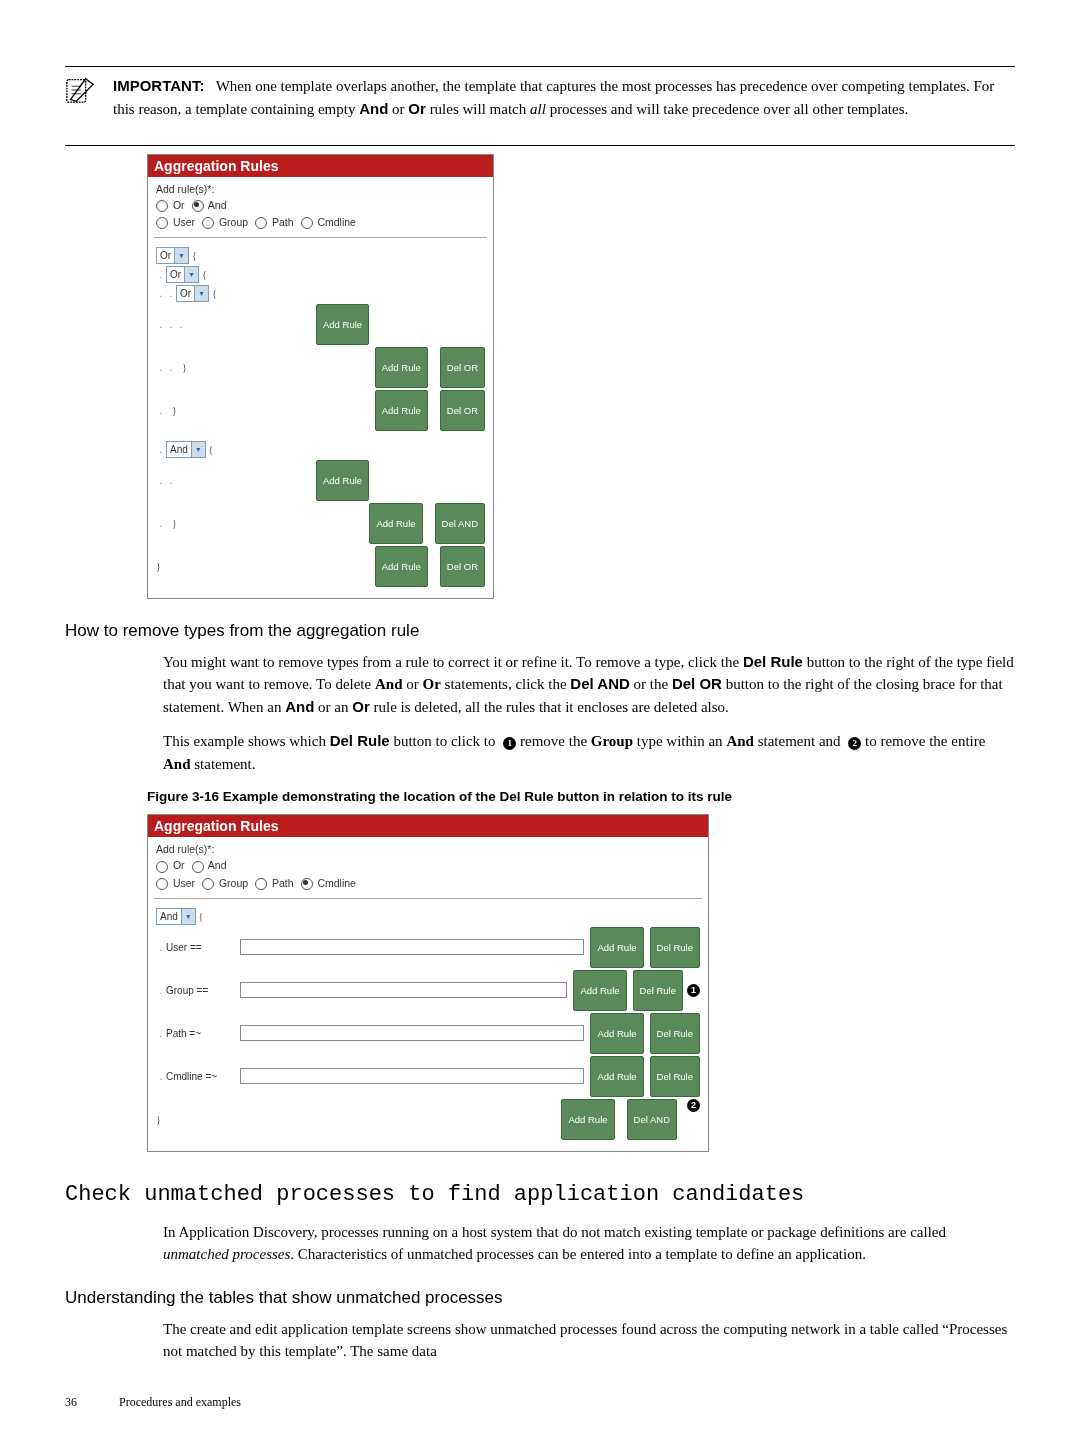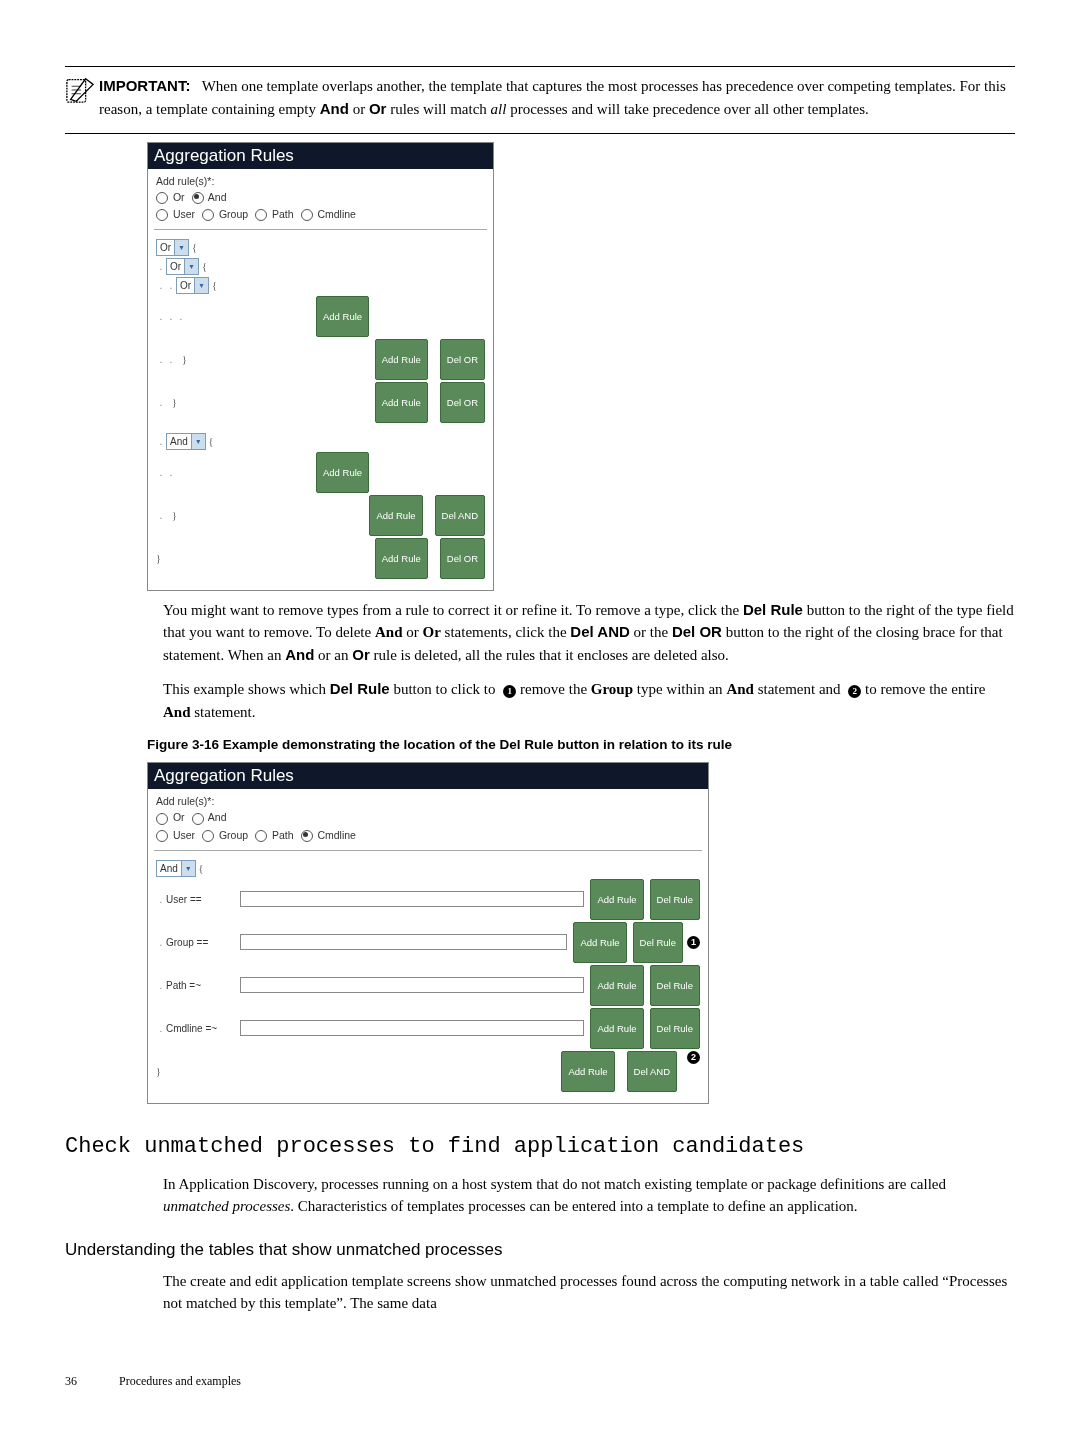--- a/index.html
+++ b/index.html
@@ -1,49 +1,49 @@
 <!DOCTYPE html>
 <html><head>
 <meta charset="utf-8">
 <style>
 body{margin:0;font-family:Georgia,'Times New Roman',serif;font-size:15px;color:#000;background:#fff;width:1080px}
 .page{padding:60px 65px 40px 65px}
 .hr{border-top:1.5px solid #000;margin:6px 0 8px 0}
-.important-row{display:flex;align-items:flex-start;gap:4px;margin-bottom:12px}
+.important-row{display:flex;align-items:flex-start;gap:18px;margin-bottom:24px}
 .imp-icon{width:30px;flex:0 0 30px}
 .imp-icon svg{width:30px;height:30px}
 .imp-text{font-size:15px;line-height:1.45}
 .imp-label{font-family:Arial,Helvetica,sans-serif;font-weight:700}
 .figcap{font-family:Arial,Helvetica,sans-serif;font-weight:700;font-size:13.5px;margin:14px 0 10px 0}
 .h2{font-family:Arial,Helvetica,sans-serif;font-weight:400;font-size:17px;margin:22px 0 10px 0}
 .h1{font-family:Liberation Mono, monospace;font-weight:400;font-size:22px;margin:30px 0 14px 0}
 .body-indent{margin-left:82px}
 .body-text{font-size:15px;line-height:1.5;margin:0 0 12px 16px}
 .bold{font-weight:700}
 .ital{font-style:italic}
 .panel{border:1px solid #888;width:345px;font-family:Verdana,Arial,sans-serif;font-size:10.5px;color:#333;margin-bottom:8px}
 .panel2{border:1px solid #888;width:560px;font-family:Verdana,Arial,sans-serif;font-size:10.5px;color:#333;margin-bottom:8px}
-.panel-hd{background:#0f172a;color:#fff;font-weight:400;padding:3px 6px;font-size:17px}
+.panel-hd{background:#b91c1c;color:#fff;font-weight:700;padding:3px 6px;font-size:14px}
 .panel-body{padding:6px 8px 10px 8px}
 .addr-lbl{margin-bottom:2px}
 .radiorow{padding:2px 0}
 .radio{display:inline-block;width:10px;height:10px;border:1.2px solid #555;border-radius:50%;vertical-align:middle;position:relative;margin-right:2px}
 .radio.sel:after{content:"";position:absolute;left:1.5px;top:1.5px;width:5px;height:5px;border-radius:50%;background:#333}
 .rline{border-top:1px solid #aaa;margin:6px -2px 8px -2px}
 .tree-row{display:flex;align-items:center;padding:1px 0;font-size:10px}
 .dot{color:#888;width:10px;display:inline-block;text-align:center}
 .sel-box{background:#fff;border:1px solid #7e9db9;display:inline-flex;align-items:center;padding:0 0 0 3px;font-size:10px;height:15px}
 .sel-arrow{background:#cde;width:13px;height:15px;display:inline-flex;align-items:center;justify-content:center;margin-left:3px;color:#369;font-size:8px;border-left:1px solid #7e9db9}
 .inp{background:#fff;border:1px solid #888;height:14px;flex:1;margin:0 6px 0 4px}
 .btn{display:inline-block;background:#5a8a5a;color:#fff;font-size:9.5px;padding:14px 6px;border-radius:2px;border:1px solid #3a6a3a;font-family:Verdana,Arial,sans-serif;white-space:nowrap}
 .btn+.btn{margin-left:6px}
 .trow-right{margin-left:auto;display:flex;gap:6px}
 .brace{font-family:Verdana;color:#555}
 .num-badge{display:inline-block;width:13px;height:13px;border-radius:50%;background:#000;color:#fff;font-size:9px;font-weight:700;text-align:center;line-height:13px;margin-left:4px;vertical-align:middle}
-.footer{font-family:Georgia,serif;font-size:12px;margin-top:59px}
+.footer{font-family:Georgia,serif;font-size:12px;margin-top:32px}
 .footer .pn{display:inline-block;width:54px}
 </style>
 </head>
 <body>
 
 <div class="page">
 <div class="hr"></div>
 <div class="important-row">
   <div class="imp-icon">
     <svg viewBox="0 0 32 32">
@@ -137,20 +137,21 @@
             <span class="brace">}</span>
             <span class="trow-right">
               <span class="btn">Add Rule</span>
               <span class="btn">Del OR</span>
             </span>
           </div>
     </div>
   </div>
 </div>
 
+<div class="h2">How to remove types from the aggregation rule</div>
 <div class="body-indent">
   <p class="body-text">
     <span>You might want to remove types from a rule to correct it or refine it. To remove a type, click the </span><span class="imp-label">Del Rule</span><span> button to the right of the type field that you want to remove. To delete </span><span class="bold">And</span><span> or </span><span class="bold">Or</span><span> statements, click the </span><span class="imp-label">Del AND</span><span> or the </span><span class="imp-label">Del OR</span><span> button to the right of the closing brace for that statement. When an </span><span class="imp-label">And</span><span> or an </span><span class="imp-label">Or</span><span> rule is deleted, all the rules that it encloses are deleted also.</span>
   </p>
   <p class="body-text">
     <span>This example shows which </span><span class="imp-label">Del Rule</span><span> button to click to </span><span class="num-badge">1</span><span> remove the </span><span class="bold">Group</span><span> type within an </span><span class="bold">And</span><span> statement and </span><span class="num-badge">2</span><span> to remove the entire </span><span class="bold">And</span><span>  statement.</span>
   </p>
 
   <div class="figcap">Figure 3-16 Example demonstrating the location of the Del Rule button in relation to its rule</div>
 
@@ -211,21 +212,21 @@
               <span class="num-badge">2</span>
             </span>
           </div>
     </div>
   </div>
 </div>
 
 <div class="h1">Check unmatched processes to find application candidates</div>
 <div class="body-indent">
   <p class="body-text">
-    <span>In Application Discovery, processes running on a host system that do not match existing template or package definitions are called </span><span class="ital">unmatched processes</span><span>. Characteristics of templates processes can be entered into a template to define an application.</span>
+    <span>In Application Discovery, processes running on a host system that do not match existing template or package definitions are called </span><span class="ital">unmatched processes</span><span>. Characteristics of unmatched processes can be entered into a template to define an application.</span>
   </p>
 </div>
 
 <div class="h2">Understanding the tables that show unmatched processes</div>
 <div class="body-indent">
   <p class="body-text">The create and edit application template screens show unmatched processes found across the computing network in a table called “Processes not matched by this template”. The same data</p>
 </div>
 
 <div class="footer"><span class="pn">36</span><span>Procedures and examples</span></div>
 </div>

